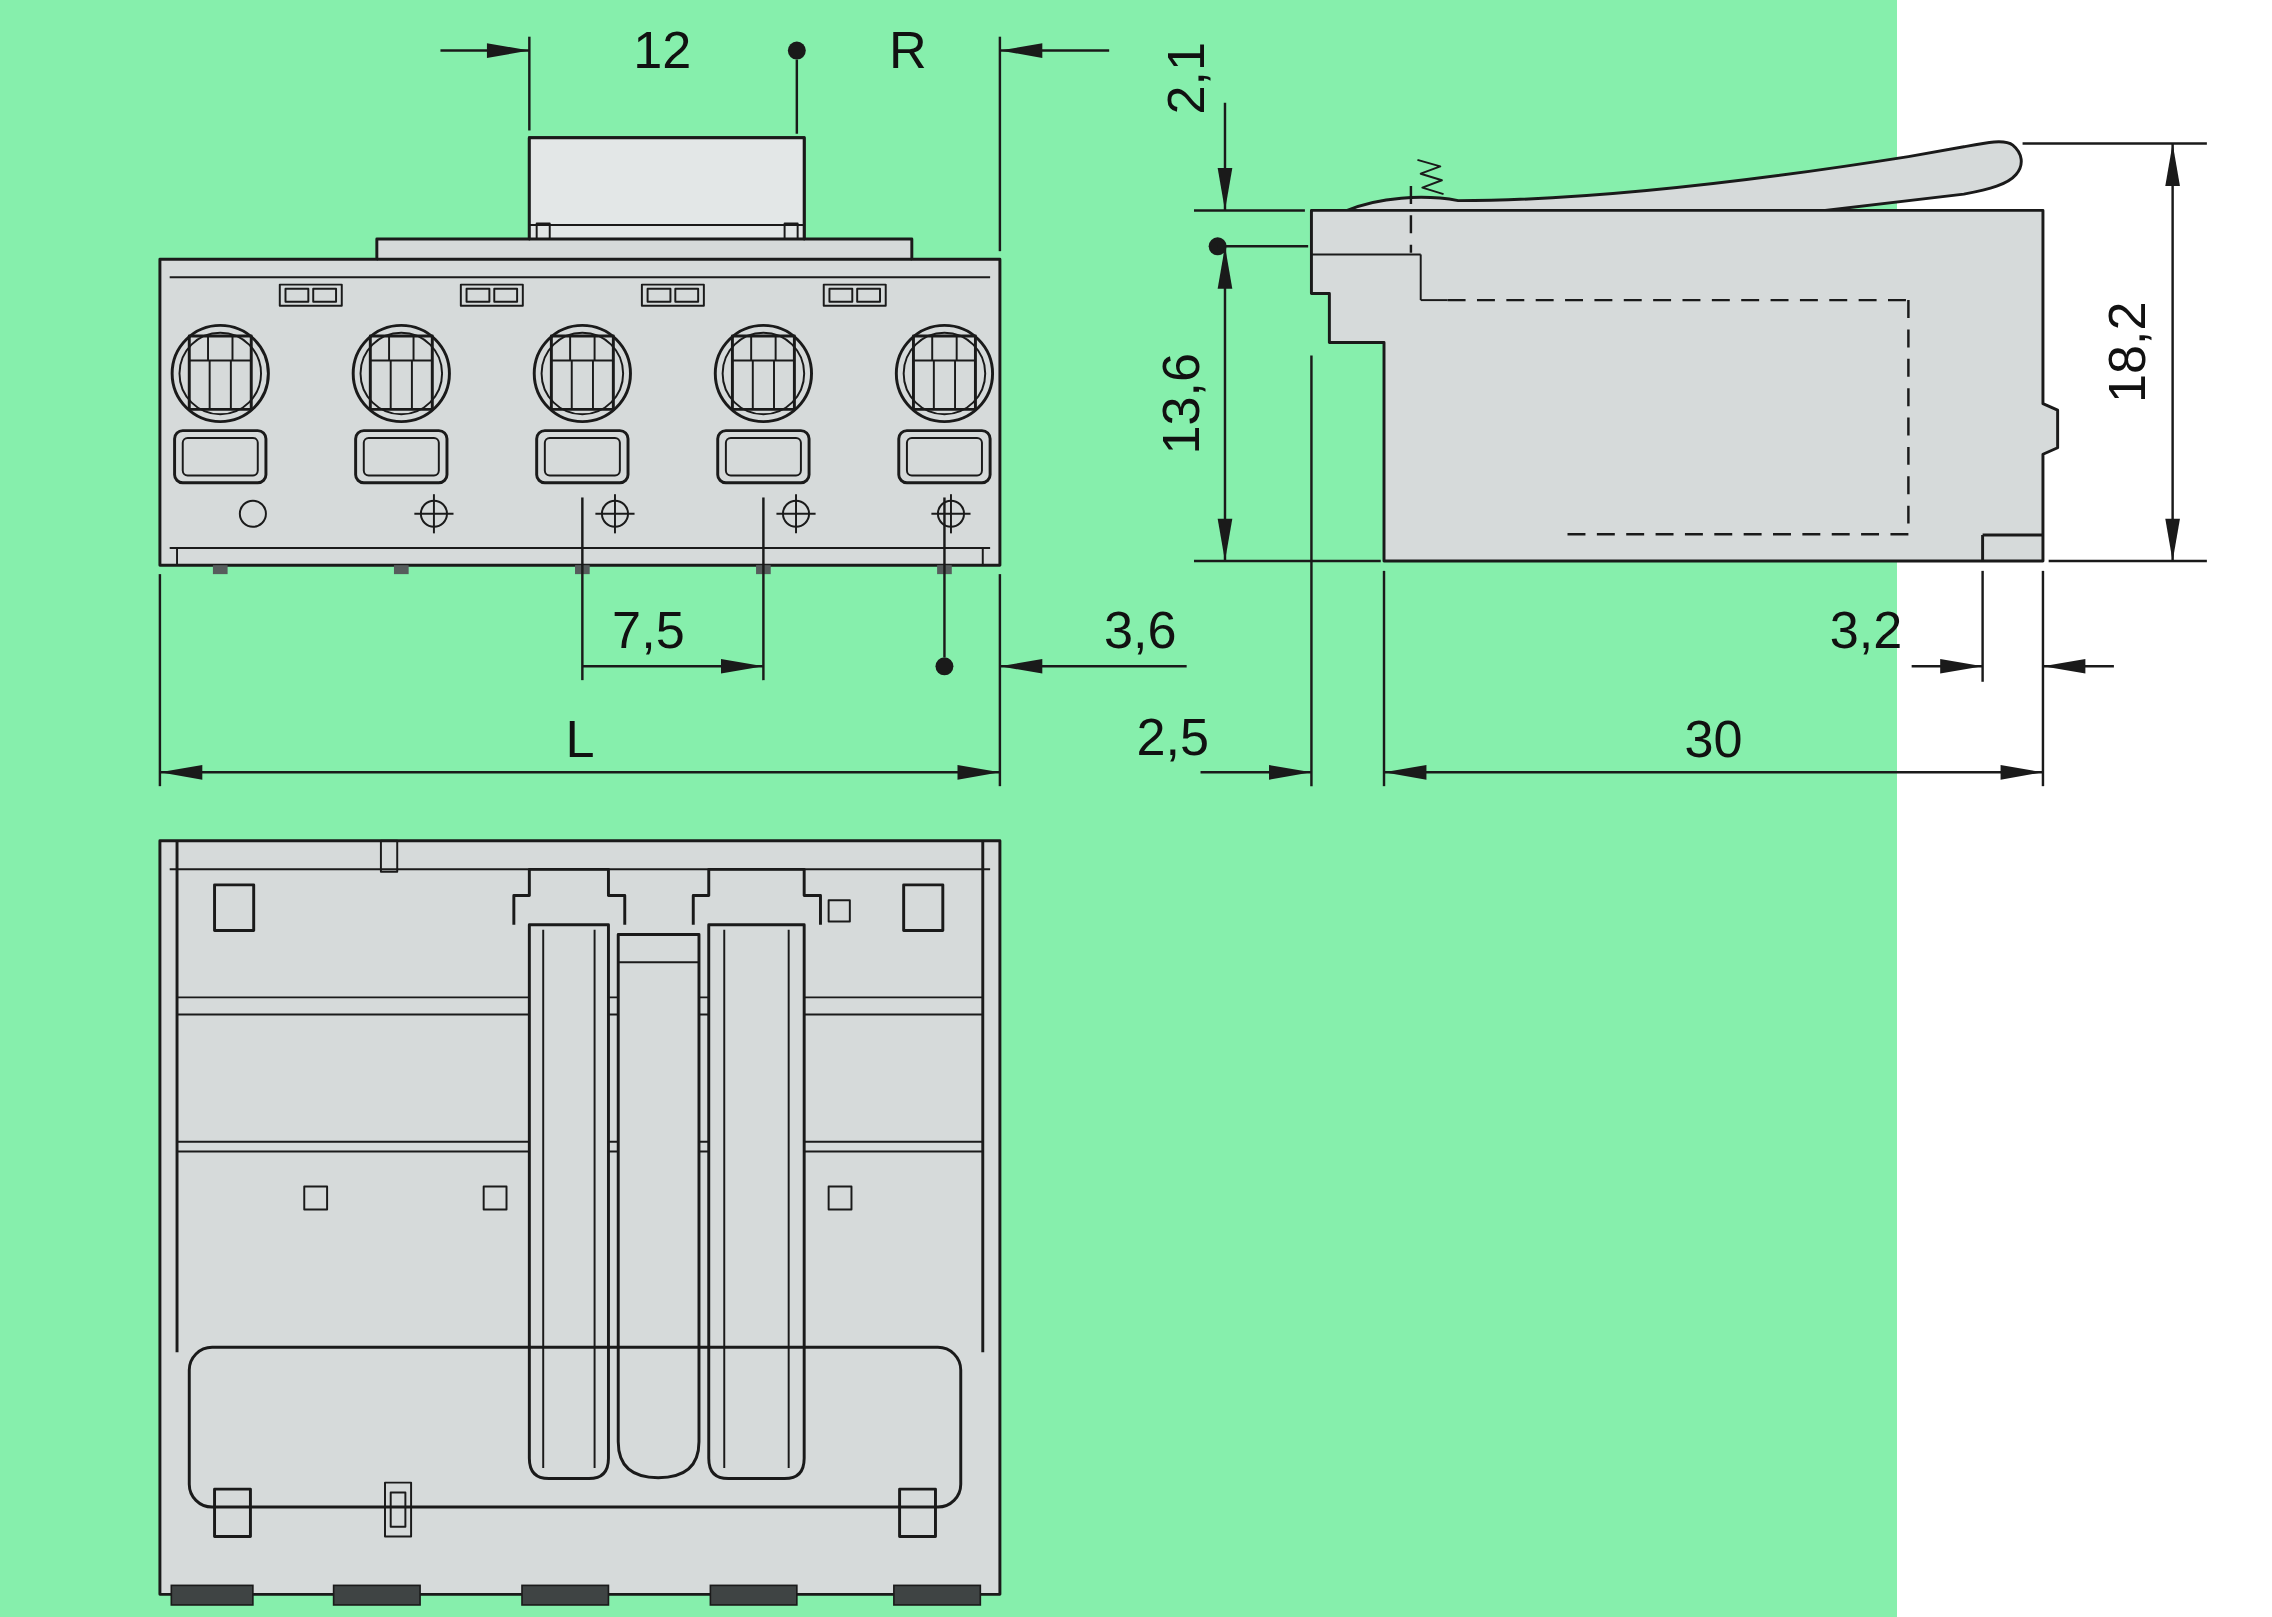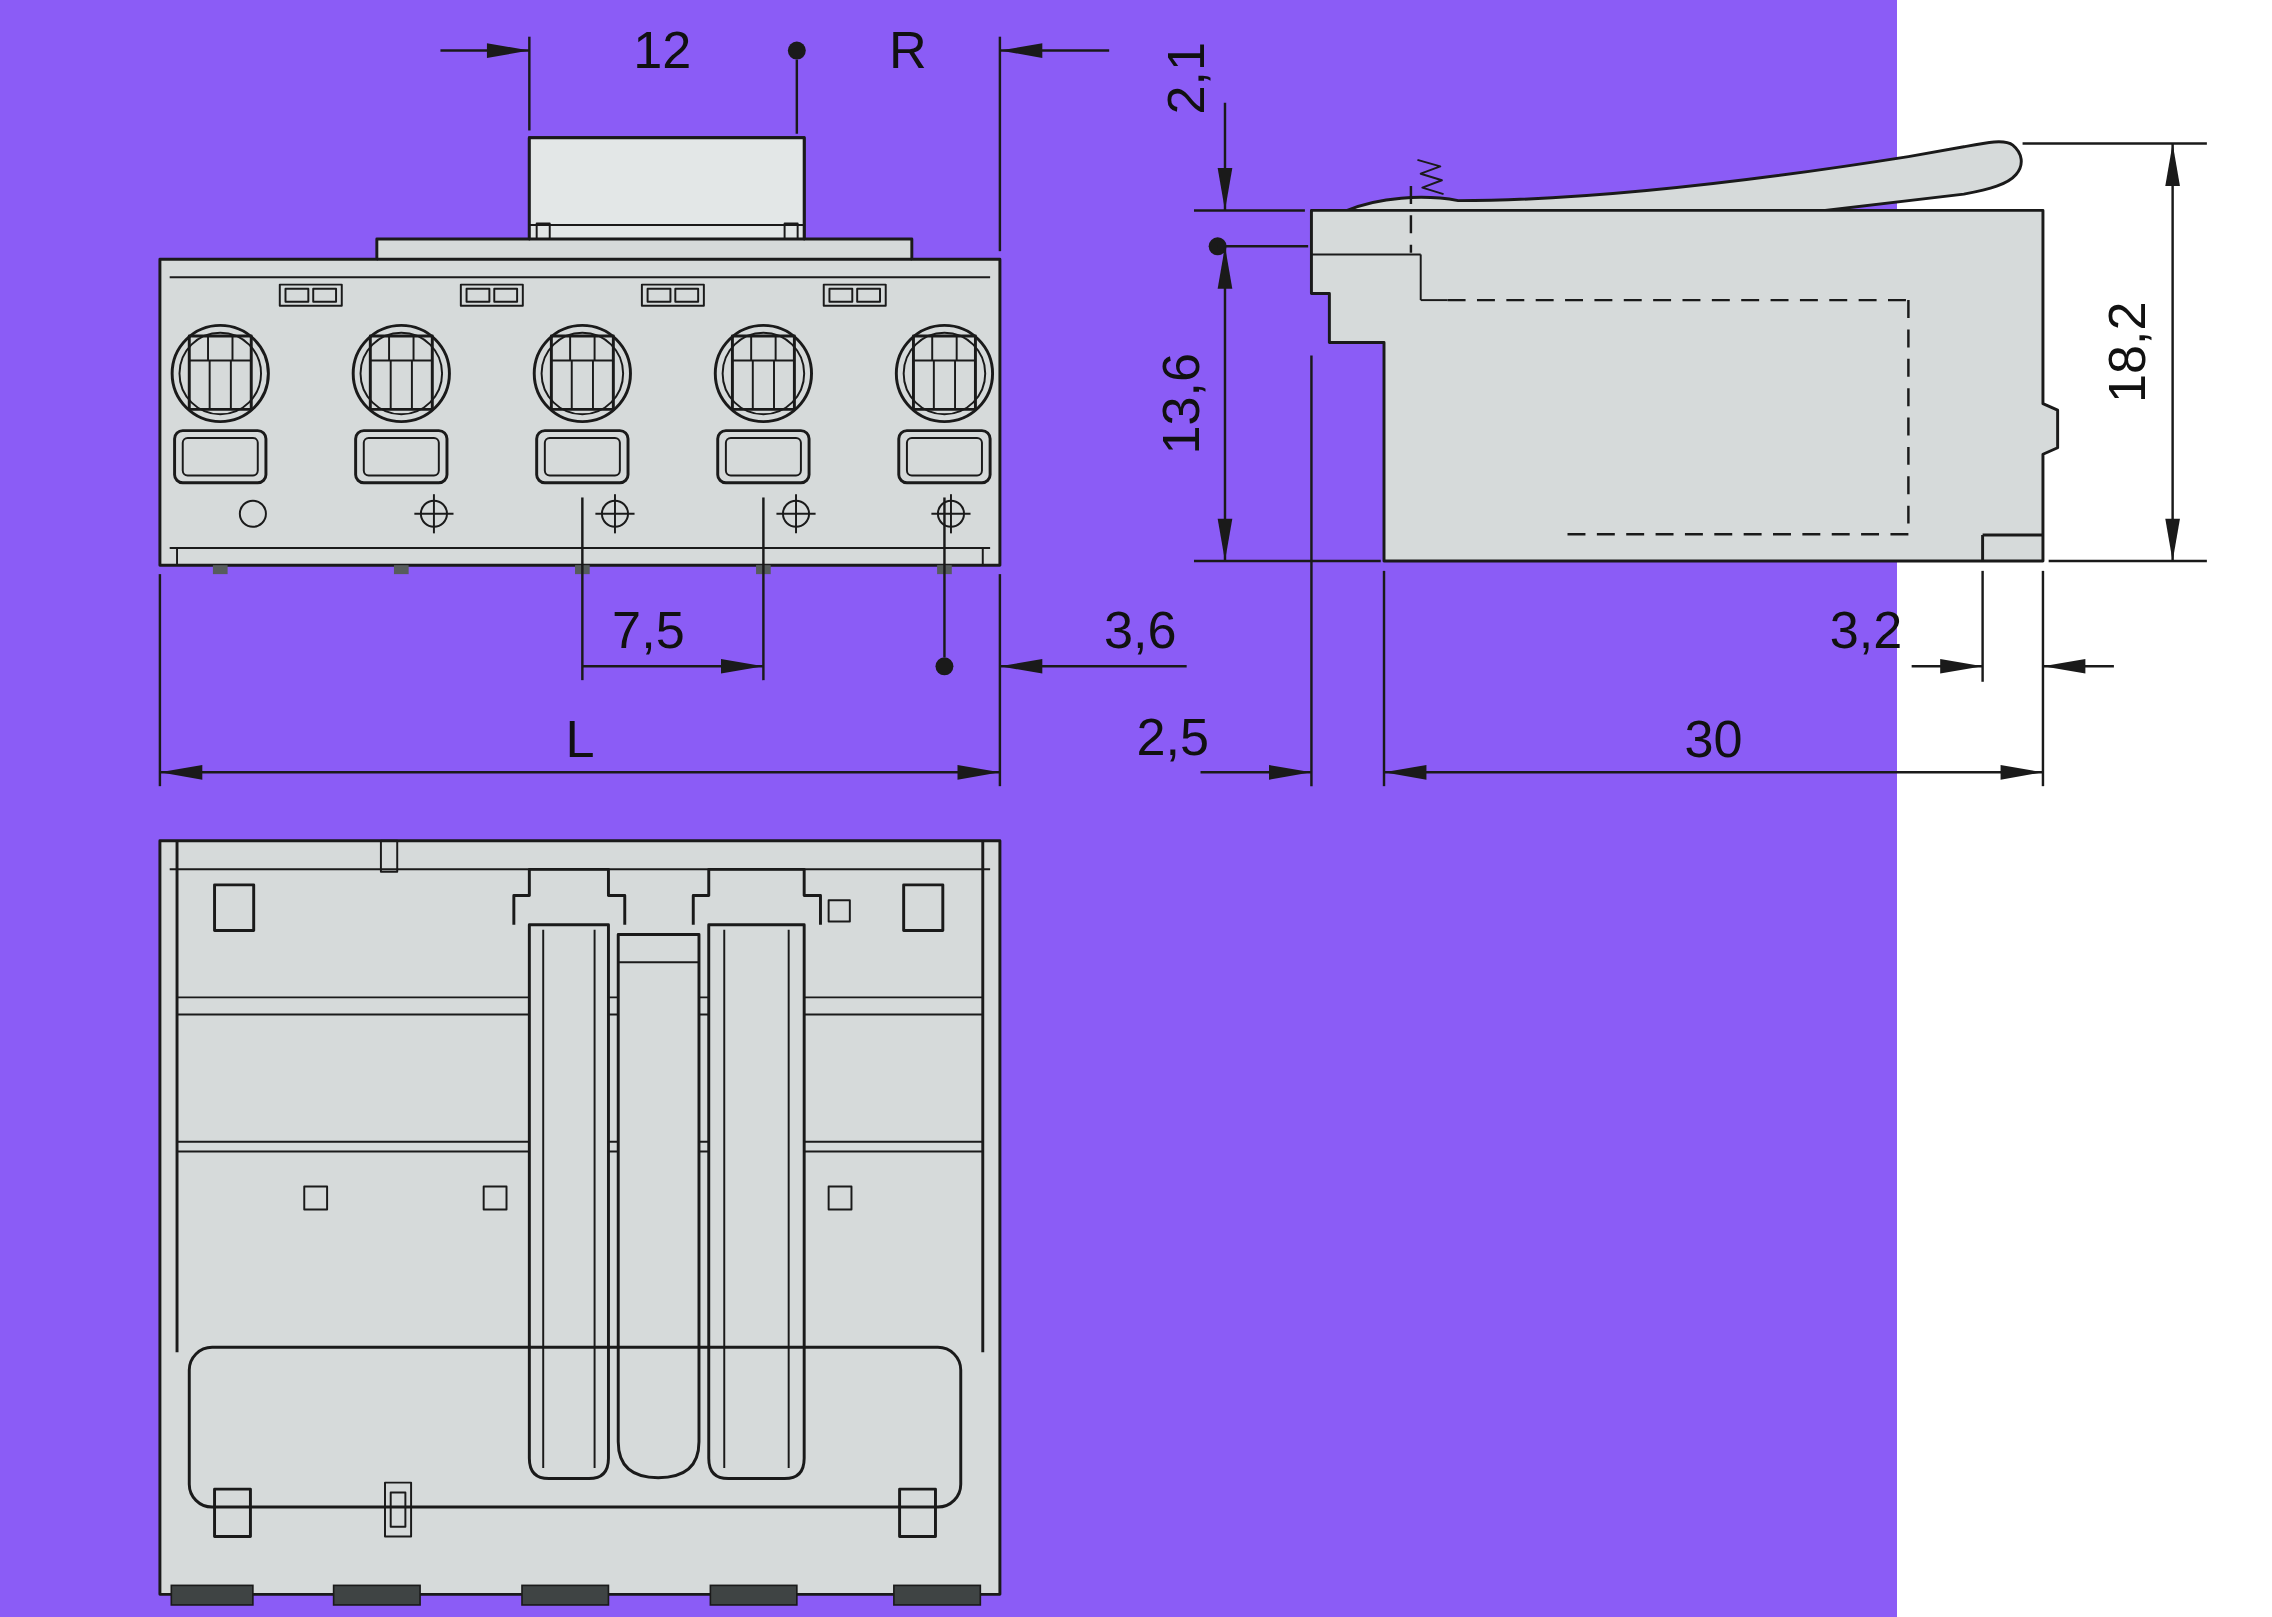--- a/index.html
+++ b/index.html
@@ -1,16 +1,16 @@
 <!DOCTYPE html>
 <html style="font-size:13px"><head>
 <meta charset="utf-8">
 <style>
   html,body{margin:0;padding:0;background:#ffffff;}
-  .canvas{width:1897px;height:1618px;background:#8b5cf6;position:relative;}
+  .canvas{width:1897px;height:1618px;background:#86efac;position:relative;}
   svg{display:block;}
   .ln{fill:none;stroke:#1a1a1a;stroke-width:3.6;stroke-linejoin:round;}
   .thin{fill:none;stroke:#1a1a1a;stroke-width:2.4;stroke-linejoin:round;}
   .dim{fill:none;stroke:#1a1a1a;stroke-width:3;}
   .dash{fill:none;stroke:#1a1a1a;stroke-width:3;stroke-dasharray:22 14;}
   .fillbody{fill:#d6dada;}
   .filltab{fill:#e3e7e7;}
   .arrow{fill:#1a1a1a;stroke:none;}
   .dot{fill:#1a1a1a;stroke:none;}
   .feet{fill:#3f4444;stroke:#1a1a1a;stroke-width:2;}

